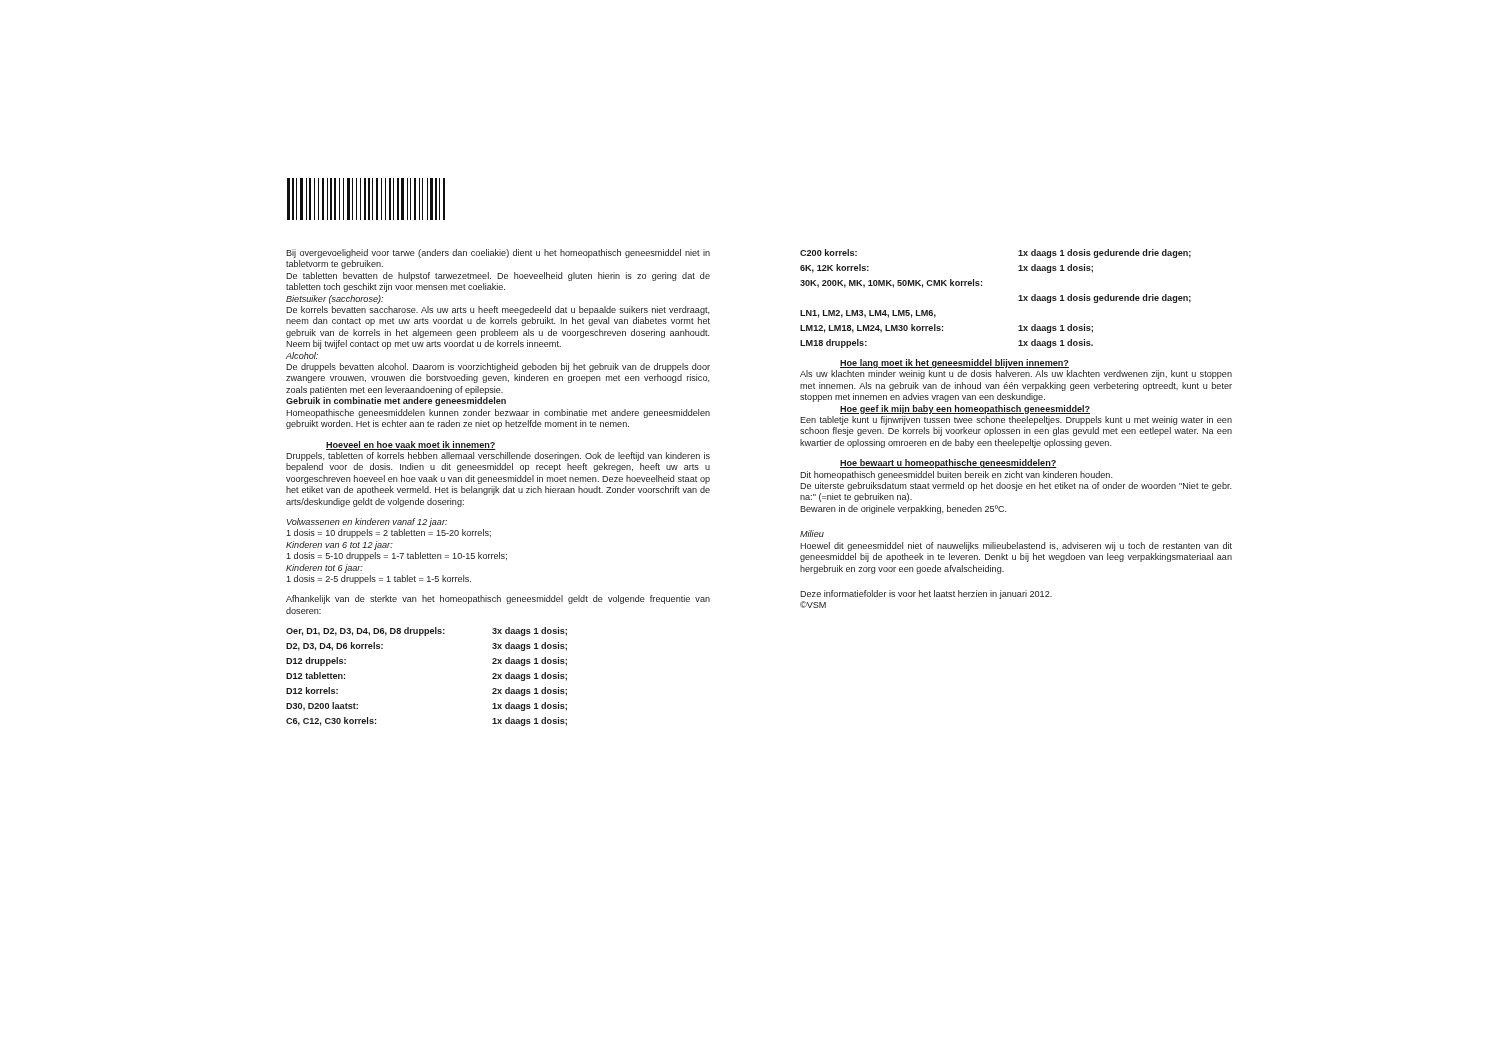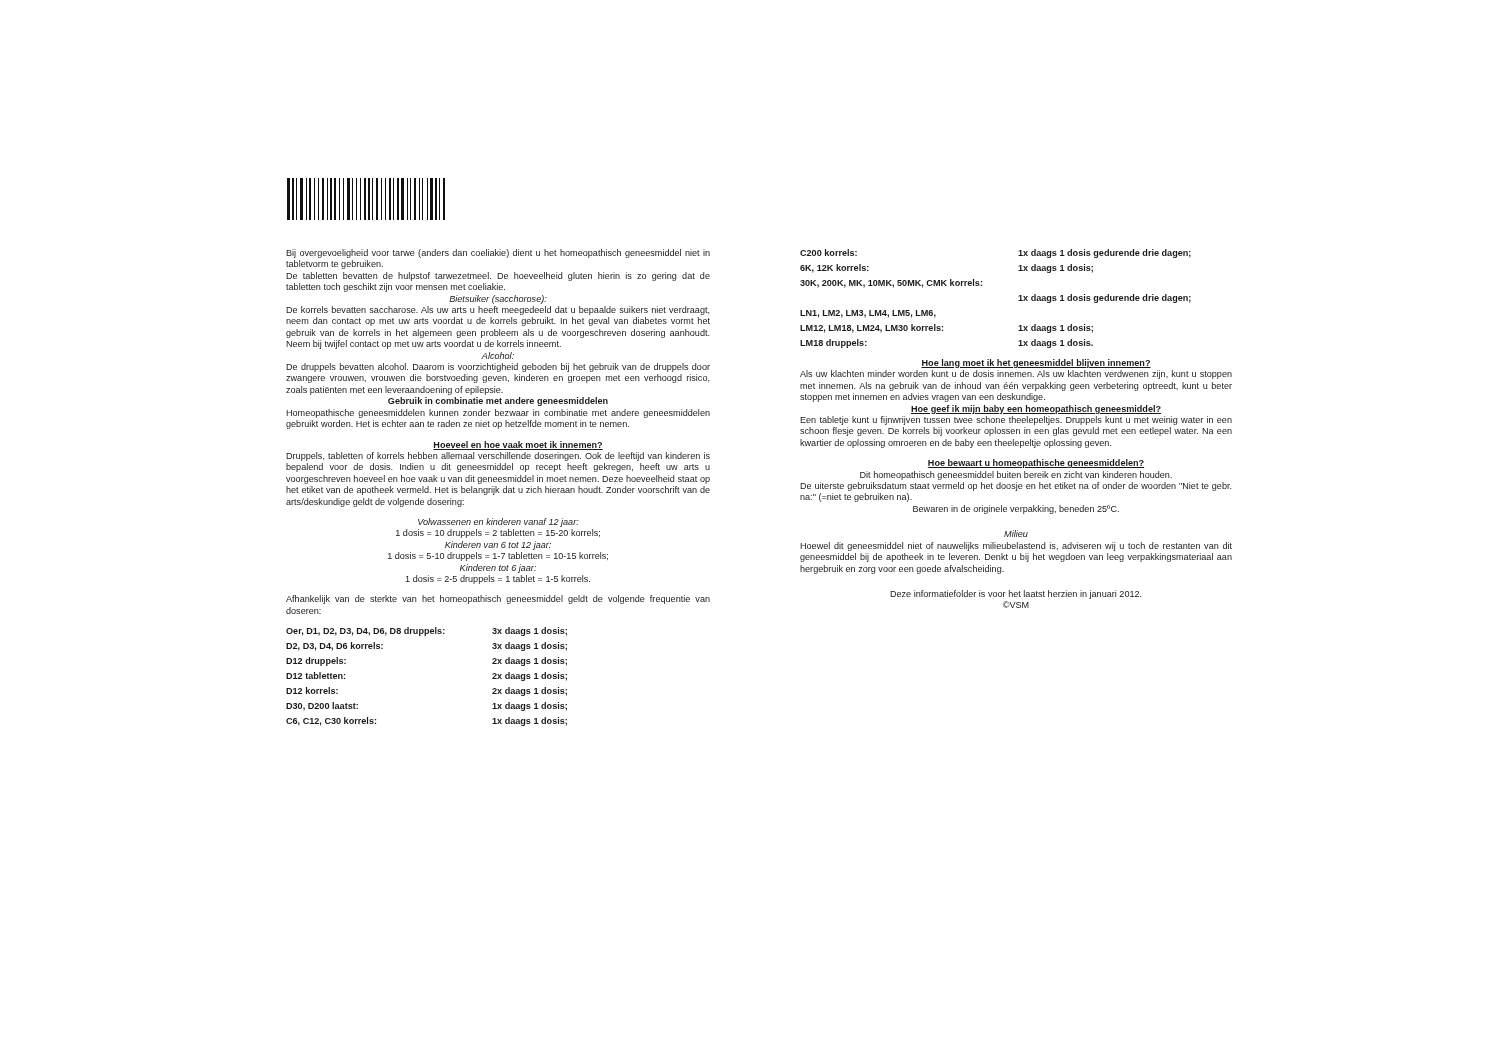--- a/index.html
+++ b/index.html
@@ -58,21 +58,21 @@
   }
   .bold {
     font-weight: bold;
   }
   .uline {
     font-weight: bold;
     text-decoration: underline;
     margin-left: 40px;
   }
   .flat {
-    text-align: center;
+    text-align: left;
   }
   .dose-table {
     width: 100%;
     border-collapse: collapse;
     font-size: 9.1px;
     line-height: 11.4px;
   }
   .dose-table td {
     padding: 0 0 3.6px 0;
     vertical-align: top;
@@ -258,21 +258,21 @@
             <td class="val">1x daags 1 dosis;</td>
           </tr>
           <tr>
             <td class="label">LM18 druppels:</td>
             <td class="val">1x daags 1 dosis.</td>
           </tr>
         </tbody>
     </table>
     <div class="small-gap"></div>
     <p class="uline flat">Hoe lang moet ik het geneesmiddel blijven innemen?</p>
-    <p>Als uw klachten minder worden kunt u de dosis innemen. Als uw klachten verdwenen zijn, kunt u stoppen met innemen. Als na gebruik van de inhoud van één verpakking geen verbetering optreedt, kunt u beter stoppen met innemen en advies vragen van een deskundige.</p>
+    <p>Als uw klachten minder weinig kunt u de dosis halveren. Als uw klachten verdwenen zijn, kunt u stoppen met innemen. Als na gebruik van de inhoud van één verpakking geen verbetering optreedt, kunt u beter stoppen met innemen en advies vragen van een deskundige.</p>
     <p class="uline flat">Hoe geef ik mijn baby een homeopathisch geneesmiddel?</p>
     <p>Een tabletje kunt u fijnwrijven tussen twee schone theelepeltjes. Druppels kunt u met weinig water in een schoon flesje geven. De korrels bij voorkeur oplossen in een glas gevuld met een eetlepel water. Na een kwartier de oplossing omroeren en de baby een theelepeltje oplossing geven.</p>
     <div class="gap"></div>
     <p class="uline flat">Hoe bewaart u homeopathische geneesmiddelen?</p>
     <p class="flat">Dit homeopathisch geneesmiddel buiten bereik en zicht van kinderen houden.</p>
     <p>De uiterste gebruiksdatum staat vermeld op het doosje en het etiket na of onder de woorden "Niet te gebr. na:" (=niet te gebruiken na).</p>
     <p class="flat">Bewaren in de originele verpakking, beneden 25ºC.</p>
     <div class="gap"></div>
     <div class="small-gap"></div>
     <p class="it flat">Milieu</p>

